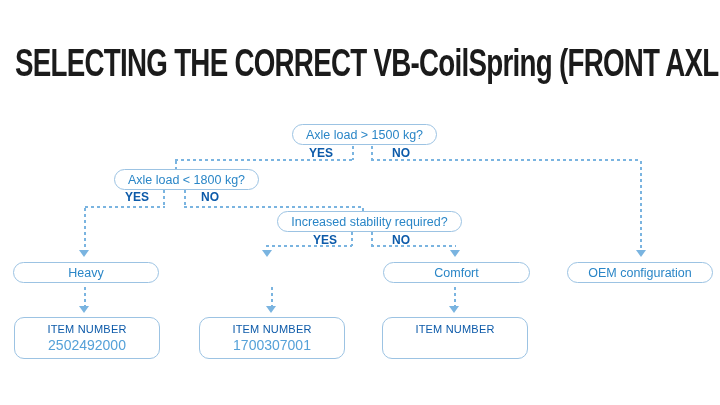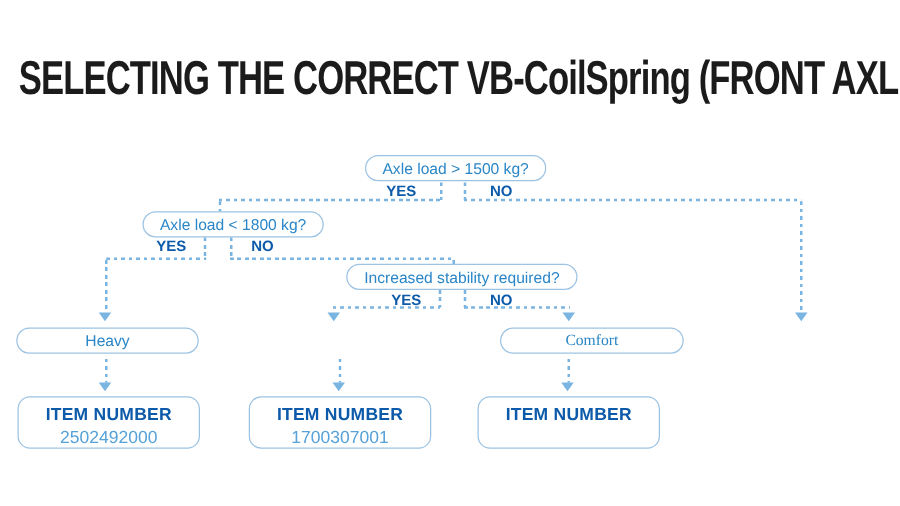--- a/index.html
+++ b/index.html
@@ -20,21 +20,21 @@
     position:absolute; height:21px; background:#fff;
     border:1.5px solid #9cc3e3; border-radius:12px;
     color:#2a86c7; font-size:12.5px;
     display:flex; align-items:center; justify-content:center;text-align:right;
   }
   .pill-d1 { left:292px; top:124px; width:145px; }
   .pill-d2 { left:114px; top:169px; width:145px; }
   .pill-d3 { left:277px; top:211px; width:185px; }
   .pill-light   { left:13px;  top:262px; width:146px; }
   .pill-heavy   { left:200px; top:262px; width:147px; }
-  .pill-comfort { left:400px; top:262px; width:147px;font-family:Liberation Serif, serif; }
+  .pill-comfort { left:383px; top:262px; width:147px; }
   .pill-oem     { left:567px; top:262px; width:146px; }
   
   .yn {
     position:absolute; width:44px; text-align:center;
     font-size:12px; font-weight:bold; color:#0c5aa9;
   }
   .yn-d1-yes { left:299px; top:146px; } .yn-d1-no { left:379px; top:146px; }
   .yn-d2-yes { left:115px; top:190px; } .yn-d2-no { left:188px; top:190px; }
   .yn-d3-yes { left:303px; top:233px; } .yn-d3-no { left:379px; top:233px; }
   
@@ -72,21 +72,21 @@
   .a-item1   { left:79px;  top:306px; }
   .a-item2   { left:266px; top:306px; }
   .a-item3   { left:449px; top:306px; }
   
   .itembox {
     position:absolute; top:317px; width:146px; height:42px; background:#fff;
     border:1.5px solid #9cc3e3; border-radius:10px;
     text-align:center; padding-top:5px;
   }
   .ib1 { left:14px; } .ib2 { left:199px; } .ib3 { left:382px; }
-  .item-label  { font-size:14px; font-weight:bold; color:#0c5aa9; letter-spacing:0.2px; }
+  .item-label  { font-size:11px; font-weight:normal; color:#0c5aa9; letter-spacing:0.2px; }
   .item-number { font-size:14px; color:#55a1d8; margin-top:2px; }
 </style>
 </head>
 <body>
 
 <div class="stage">
 
   <div class="title">
     <span>SELECTING THE CORRECT VB-CoilSpring (FRONT AXLE)</span>
   </div>
@@ -136,20 +136,23 @@
   <div class="arr a-item1"></div>
   <div class="arr a-item2"></div>
   <div class="arr a-item3"></div>
 
   <div class="pill pill-light">
     <span>Heavy</span>
   </div>
   <div class="pill pill-comfort">
     <span>Comfort</span>
   </div>
+  <div class="pill pill-oem">
+    <span>OEM configuration</span>
+  </div>
 
   <div class="itembox ib1">
     <div class="item-label">ITEM NUMBER</div>
     <div class="item-number">2502492000</div>
   </div>
   <div class="itembox ib2">
     <div class="item-label">ITEM NUMBER</div>
     <div class="item-number">1700307001</div>
   </div>
   <div class="itembox ib3">

